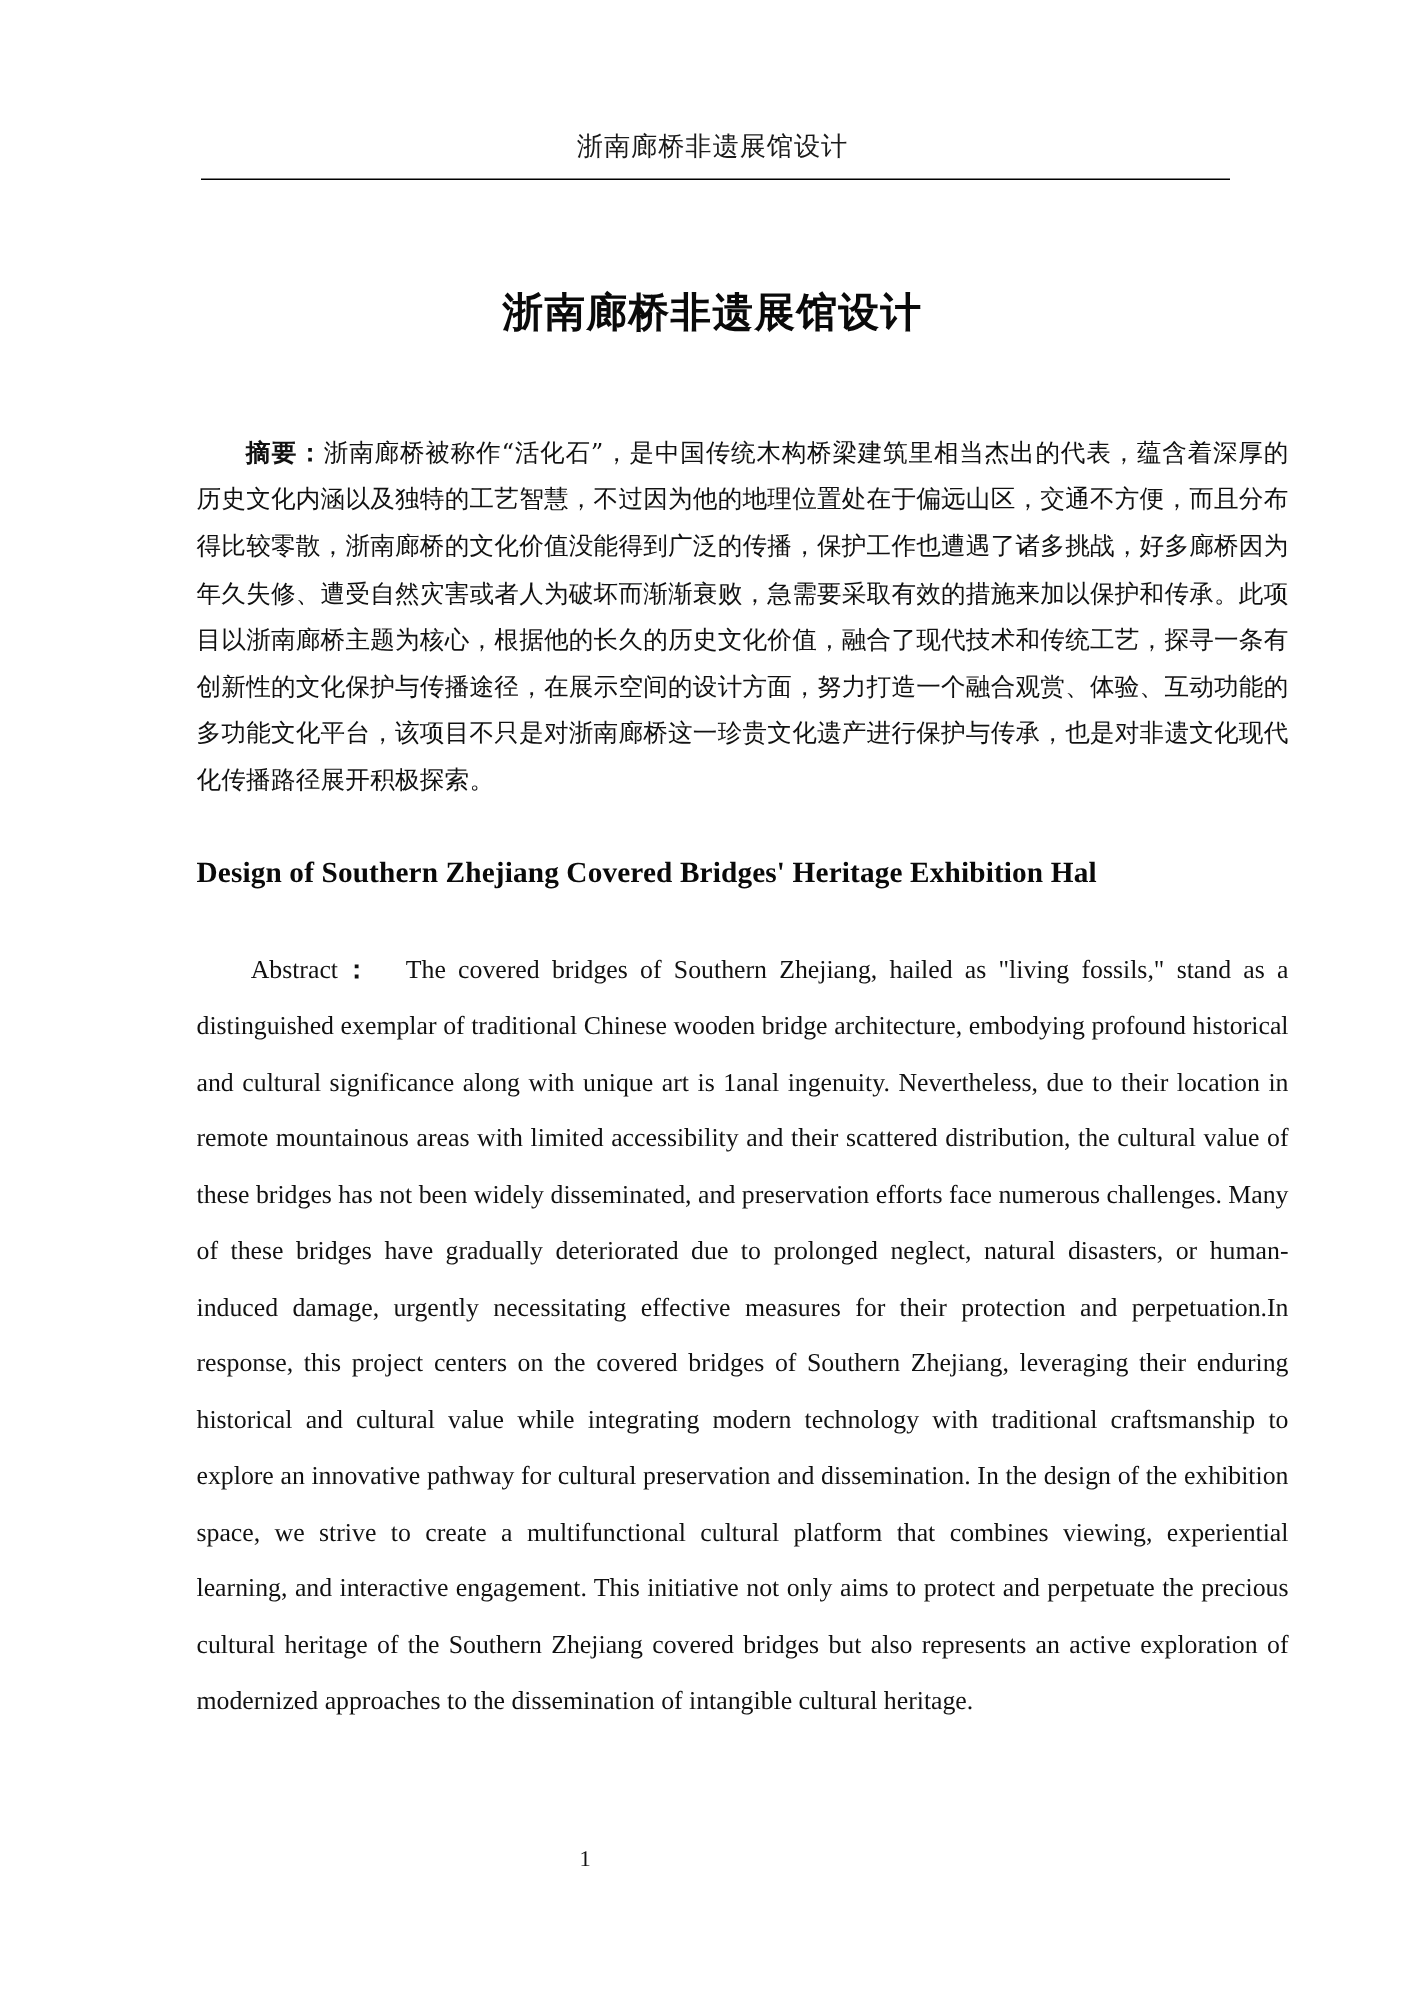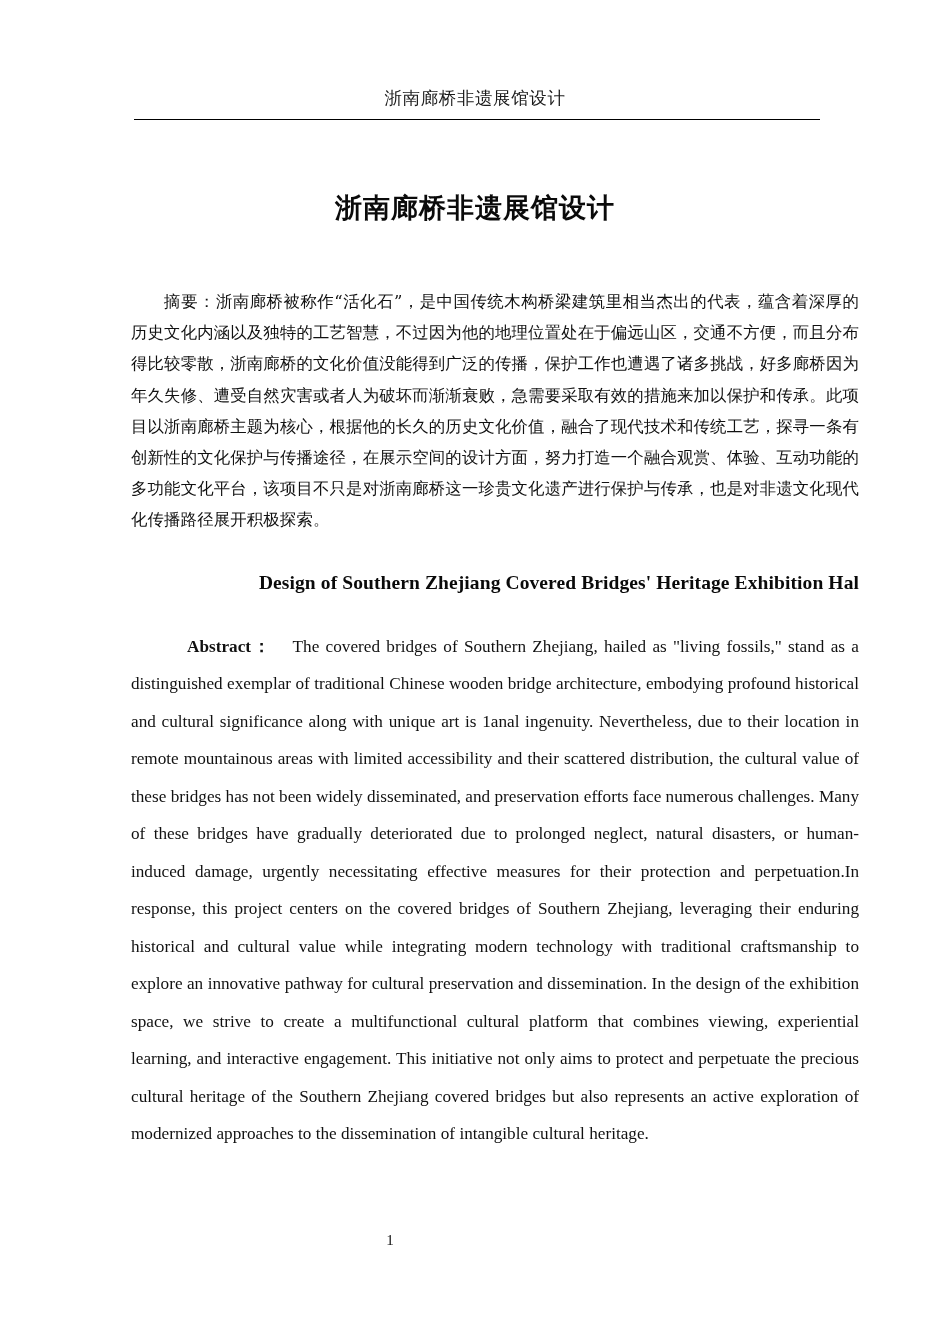--- a/index.html
+++ b/index.html
@@ -77,31 +77,31 @@
     text-align: justify;
     text-justify: inter-ideograph;
     letter-spacing: 0.15px;
     color: #111111;
   }
   .cn-block p {
     margin: 0;
     text-indent: 2em;
   }
   .cn-label {
-    font-weight: normal;
+    font-weight: bold;
     letter-spacing: 0.6px;
   }
   .cn-keywords {
     margin-top: 3px;
   }
 
   
   .en-title {
     margin-top: 36px;
-    text-align: right;
+    text-align: left;
     font-family: "Liberation Serif", "DejaVu Serif", serif;
     font-weight: bold;
     font-size: 19.5px;
     letter-spacing: 0.1px;
     color: #0a0a0a;
   }
 
   
   .en-block {
     margin-top: 34px;
@@ -109,22 +109,21 @@
     font-size: 17.2px;
     line-height: 37.5px;
     text-align: justify;
     color: #111111;
   }
   .en-block p {
     margin: 0;
     text-indent: 2.1em;
   }
   .en-label {
-    font-weight: bold;
-    margin-left: 20px;
+    font-weight: normal;
   }
   .en-colon {
     font-weight: bold;
     letter-spacing: 0.2px;
   }
   .abstract-gap {
     display: inline-block;
     width: 20px;
   }
   .en-keywords {

